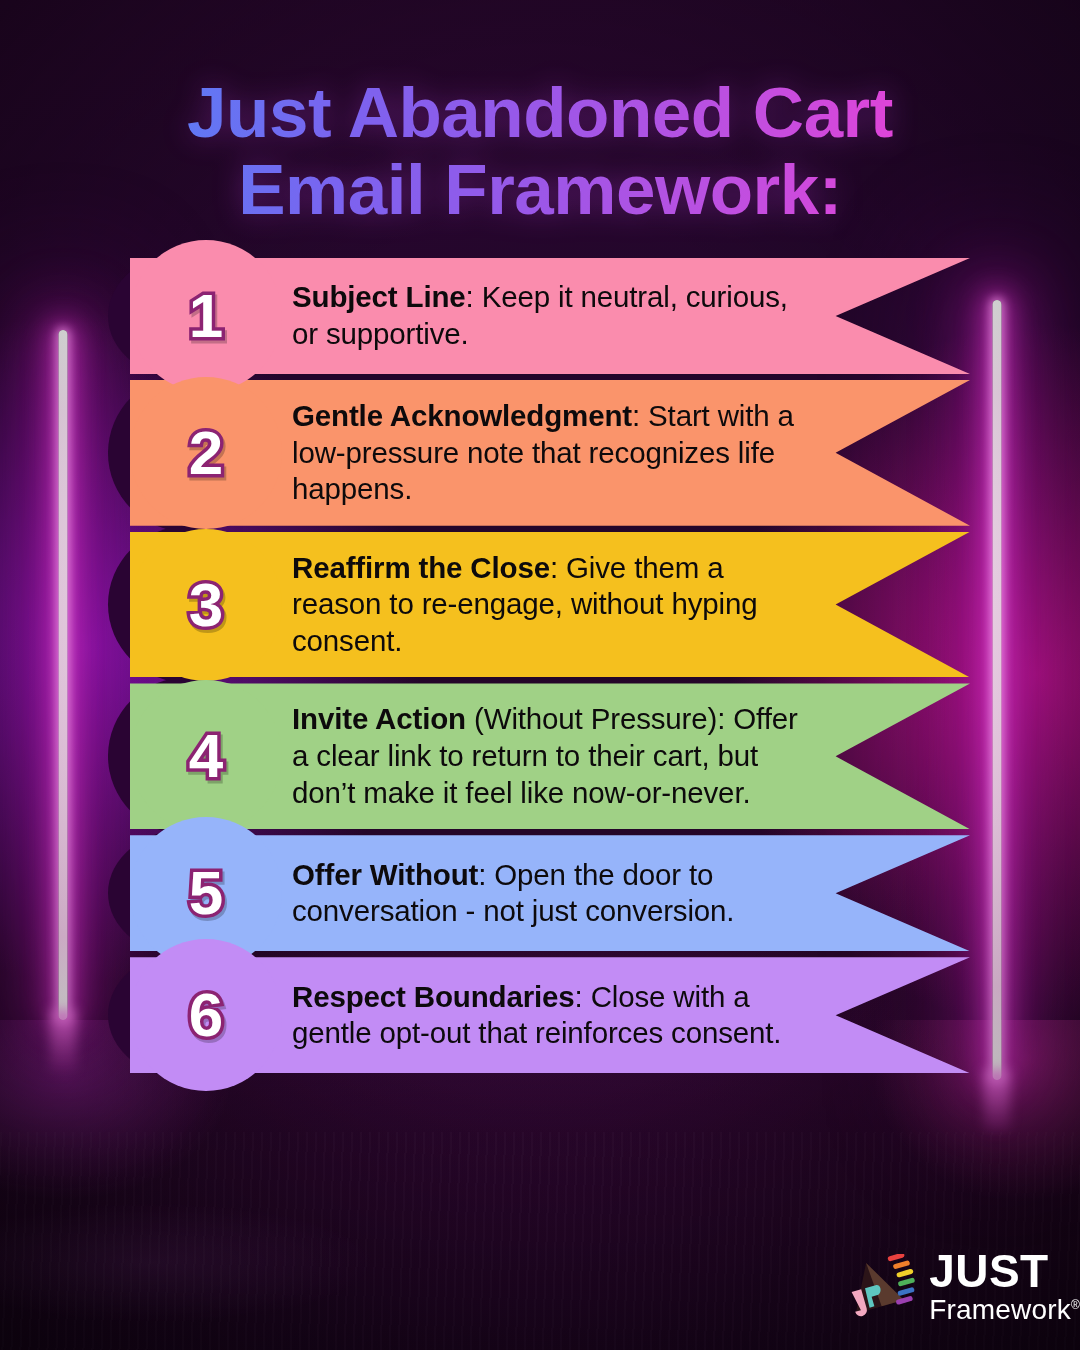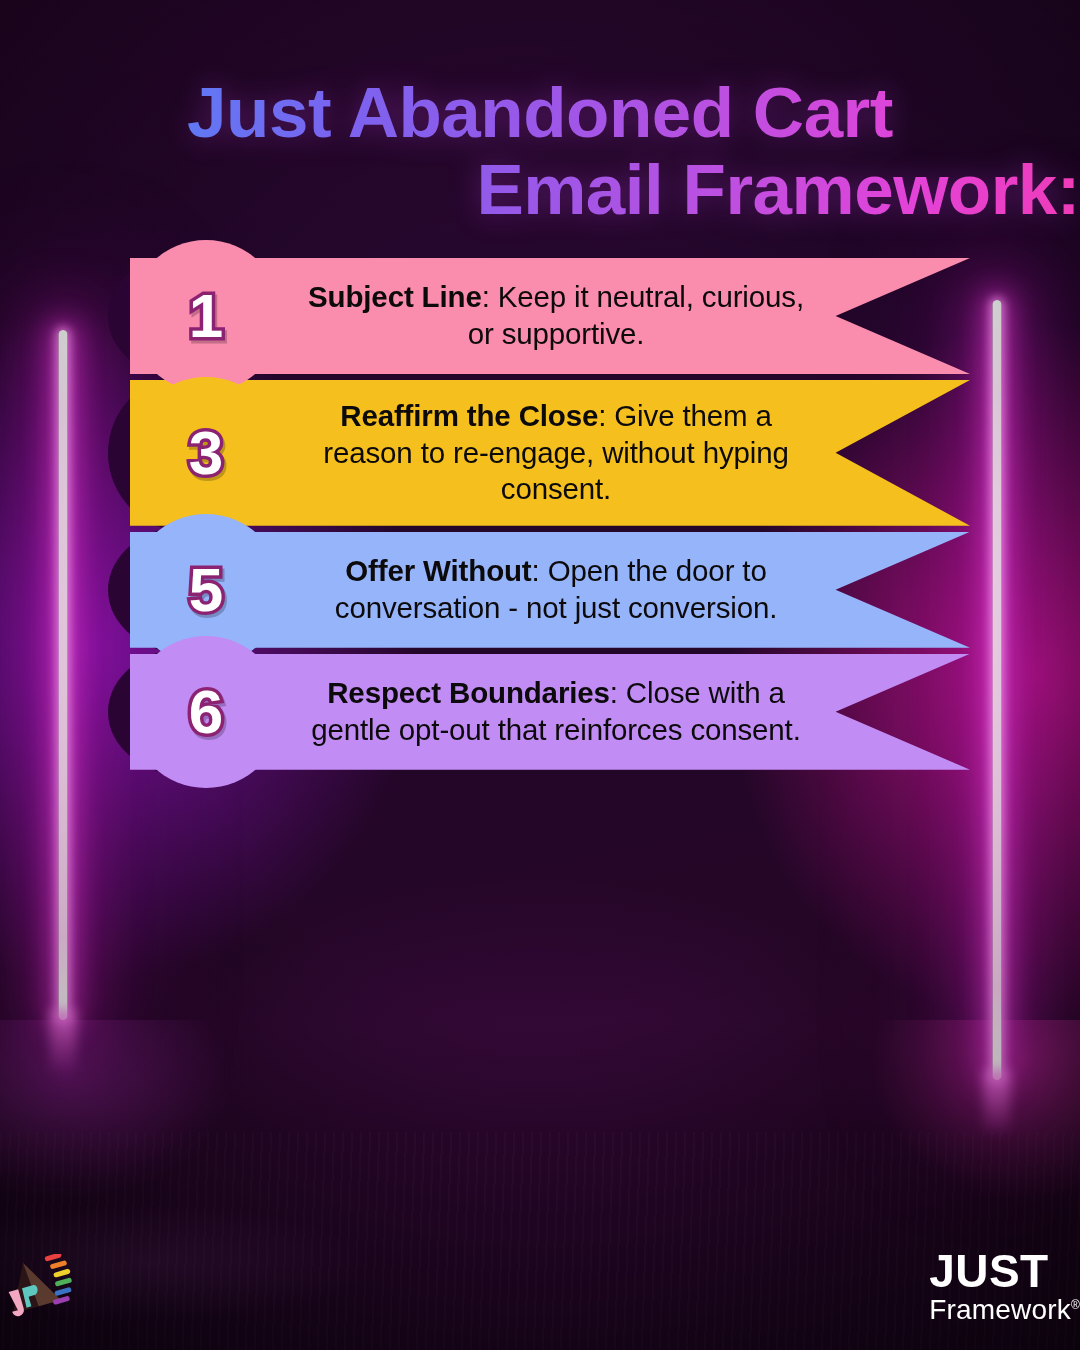--- a/index.html
+++ b/index.html
@@ -72,21 +72,21 @@
     text-align:center;
     font-size:71px; font-weight:bold; line-height:1.09;
     letter-spacing:-0.5px;
     background-image:linear-gradient(95deg,
         #4b8ef7 0%, #5a7df5 14%, #7b63ef 32%,
         #9b57e8 50%, #bf4fe0 68%, #e243d8 84%, #f03bb8 100%);
     -webkit-background-clip:text; background-clip:text;
     -webkit-text-fill-color:transparent; color:transparent;
     filter:drop-shadow(0 0 14px rgba(190,60,230,0.35));
   }
-  #title .l2 { display:block;text-align:right; }
+  #title .l2 { display:block; }
 
   
   #rows { position:absolute; left:0; top:258px; width:1080px; }
   .row {
     position:relative;
     height:auto;
     margin-bottom:6px;
   }
   .banner-wrap{
     position:relative;
@@ -105,21 +105,20 @@
     position:relative; z-index:2;
     padding:18px 150px 18px 162px;
     -webkit-clip-path:polygon(0 0, 100% 0, 100% 0, 84% 50%, 100% 100%, 100% 100%, 0 100%);
     clip-path:polygon(0 0, 100% 0, 84% 50%, 100% 100%, 0 100%);
     min-height:116px;
     display:flex; align-items:center;
   }
   .banner p {
     font-size:29.5px; line-height:1.24; color:#0d0a0c;
     letter-spacing:-0.15px;
-    text-align:center;
   }
   .banner p b { font-weight:bold; }
 
   
   .circle {
     position:absolute; z-index:4;
     left:0; top:50%; transform:translate(0,-50%);
     width:152px; height:152px; border-radius:50%;
     display:flex; align-items:center; justify-content:center;
   }
@@ -135,21 +134,21 @@
   .c1 .banner, .c1 .circle { background:#fa8cad; }
   .c2 .banner, .c2 .circle { background:#fa946b; }
   .c3 .banner, .c3 .circle { background:#f5c01e; }
   .c4 .banner, .c4 .circle { background:#a0d186; }
   .c5 .banner, .c5 .circle { background:#96b4fa; }
   .c6 .banner, .c6 .circle { background:#c28cf5; }
 
   
   #logo {
     position:absolute; left:0; right:0; bottom:26px;
-    display:flex; align-items:center; justify-content:space-between; gap:12px;
+    display:flex; align-items:center; justify-content:flex-end; gap:12px;
   }
   #logo .mark { width:74px; height:64px; flex:0 0 auto; }
   #logo .words { display:flex; flex-direction:column; line-height:1; }
   #logo .w1 {
     font-size:46px; font-weight:bold; color:#fff;
     letter-spacing:0.5px;
   }
   #logo .w2 {
     font-size:28px; color:#fff; letter-spacing:0.2px; margin-top:2px;
     position:relative;
@@ -187,33 +186,55 @@
         <div class="arc"></div>
         <div class="banner">
           <p><b>Subject Line</b><span>: Keep it neutral, curious, or supportive.</span></p>
         </div>
         <div class="circle">
           <span>1</span>
         </div>
       </div>
     </div>
 
+    <div class="row c2">
+      <div class="banner-wrap">
+        <div class="arc"></div>
+        <div class="banner">
+          <p><b>Gentle Acknowledgment</b><span>: Start with a low-pressure note that recognizes life happens.</span></p>
+        </div>
+        <div class="circle">
+          <span>2</span>
+        </div>
+      </div>
+    </div>
 
     <div class="row c3">
       <div class="banner-wrap">
         <div class="arc"></div>
         <div class="banner">
           <p><b>Reaffirm the Close</b><span>: Give them a reason to re-engage, without hyping consent.</span></p>
         </div>
         <div class="circle">
           <span>3</span>
         </div>
       </div>
     </div>
 
+    <div class="row c4">
+      <div class="banner-wrap">
+        <div class="arc"></div>
+        <div class="banner">
+          <p><b>Invite Action</b><span> (Without Pressure): Offer a clear link to return to their cart, but don’t make it feel like now-or-never.</span></p>
+        </div>
+        <div class="circle">
+          <span>4</span>
+        </div>
+      </div>
+    </div>
 
     <div class="row c5">
       <div class="banner-wrap">
         <div class="arc"></div>
         <div class="banner">
           <p><b>Offer Without</b><span>: Open the door to conversation - not just conversion.</span></p>
         </div>
         <div class="circle">
           <span>5</span>
         </div>

